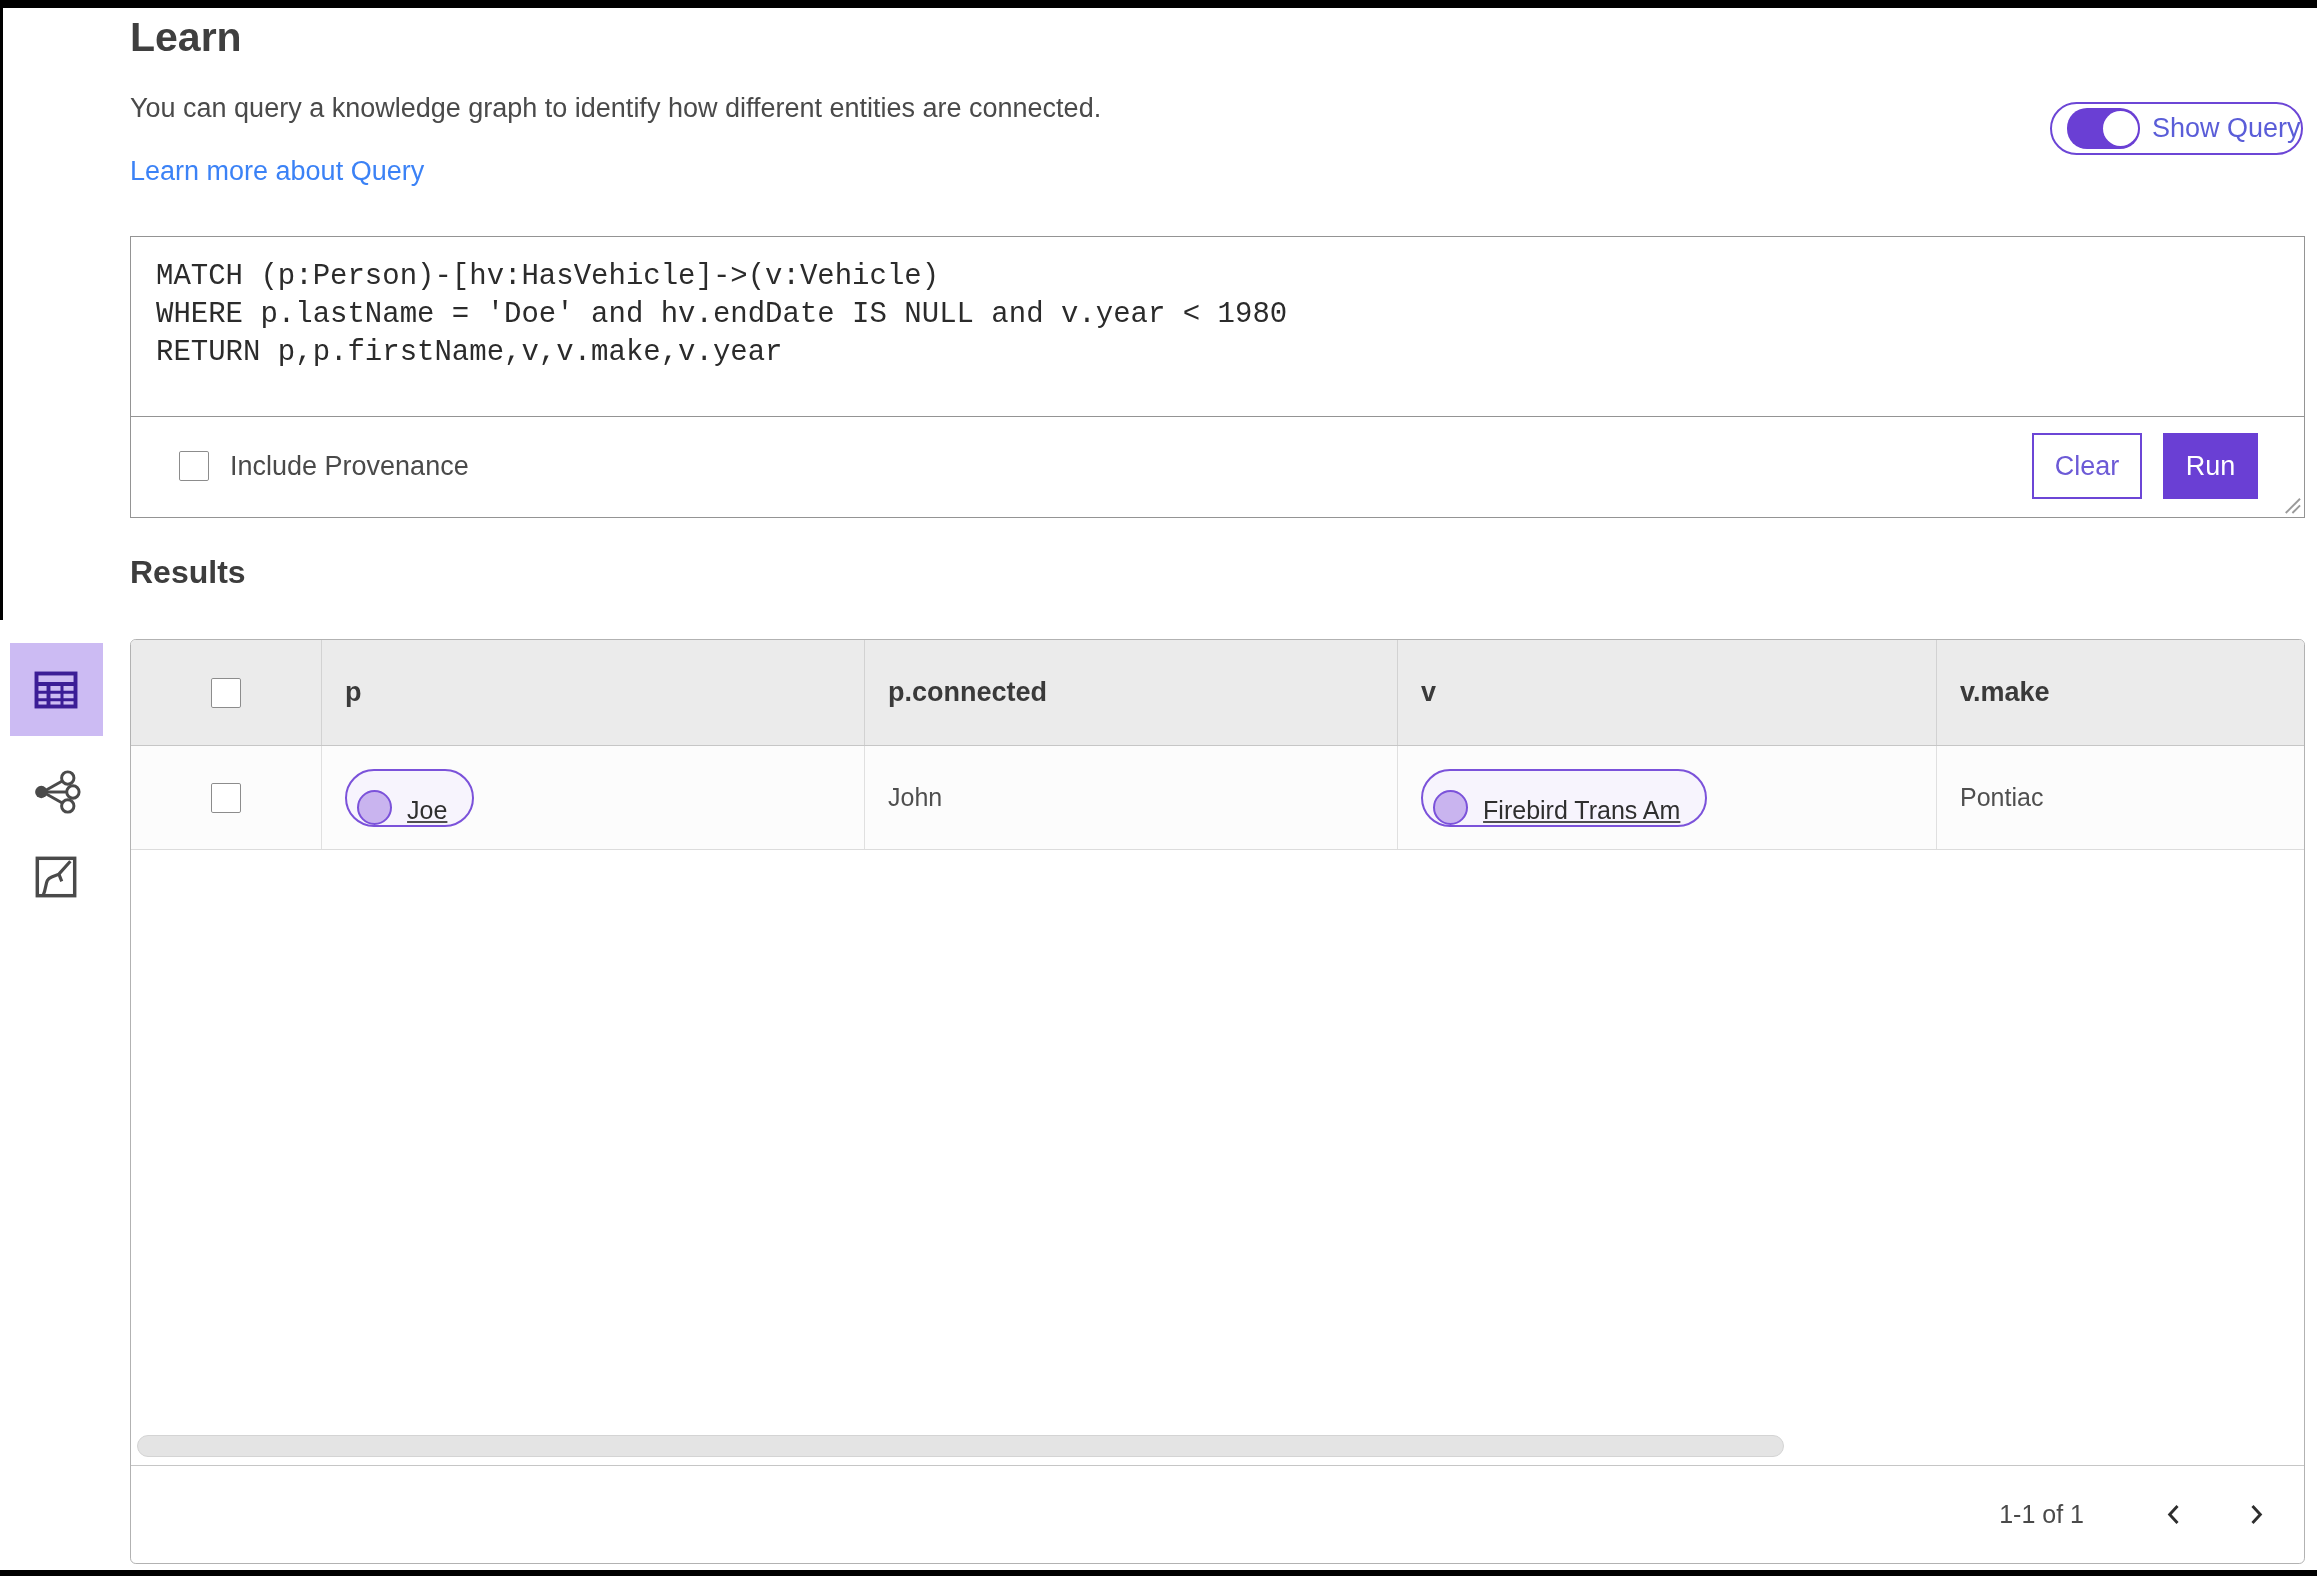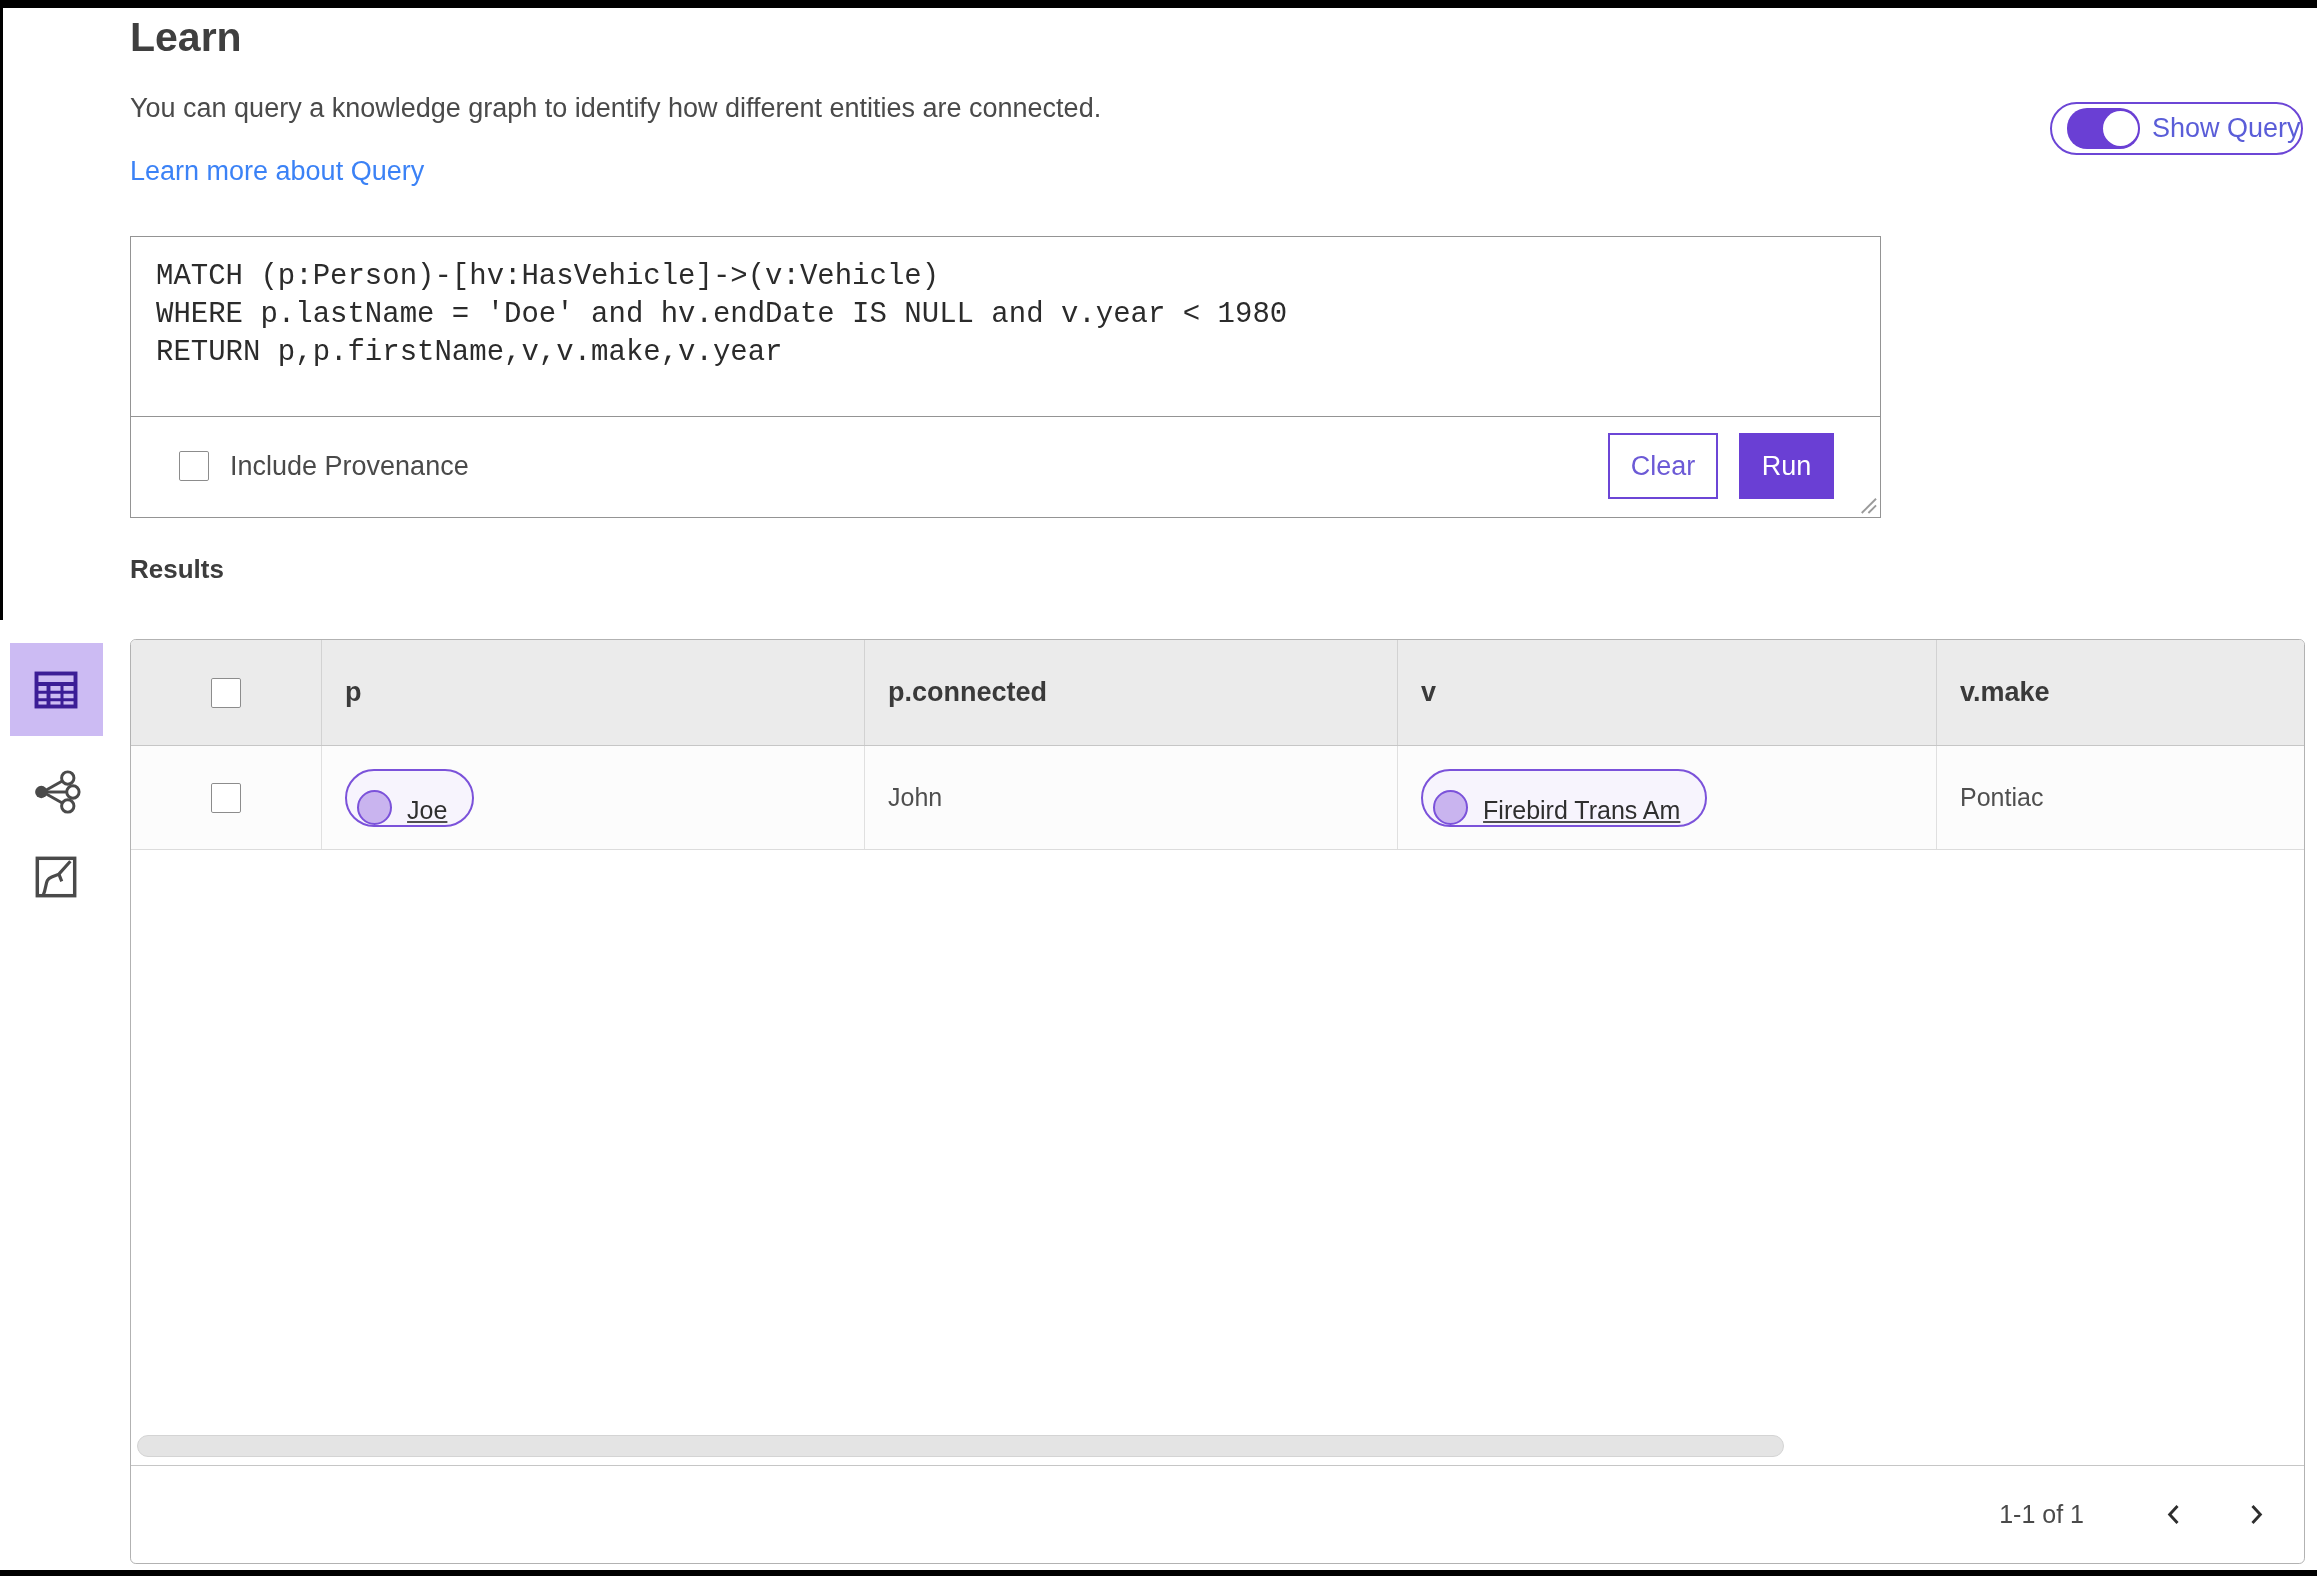--- a/index.html
+++ b/index.html
@@ -9,33 +9,33 @@
 
   
   .frame-top    { position:absolute; top:0; left:0; width:2317px; height:7.7px; background:#000; }
   .frame-bottom { position:absolute; left:0; top:1570px; width:2317px; height:6.8px; background:#000; }
   .frame-left   { position:absolute; top:0; left:0; width:2.9px; height:620px; background:#000; }
 
   
   .page-title   { left:130px; top:13.5px; font-size:41px; font-weight:700; color:#3f3f3f; }
   .description  { left:130px; top:93px; font-size:27px; color:#4a4a4a; }
   .learn-link   { left:130px; top:156px; font-size:27px; color:#3b82f6; cursor:pointer; }
-  .results-title{ left:130px; top:554px; font-size:26px; font-weight:700; color:#3d3d3d; }
+  .results-title{ left:130px; top:554px; font-size:32px; font-weight:700; color:#3d3d3d; }
 
   
   .toggle-pill  { left:2050px; top:102px; width:253px; height:53px; border:2.9px solid #6c46d6;
                   border-radius:32px; display:flex; align-items:center; padding-left:15.4px;
                   cursor:pointer; background:#fff; }
   .toggle-track { width:73px; height:41px; background:#6a3fd4; border-radius:20px; position:relative; }
   .toggle-knob  { position:absolute; right:2.9px; top:2.9px; width:35px; height:35px; background:#fff;
                   border-radius:50%; }
   .toggle-label { margin-left:11.6px; font-size:27px; color:#5a5dd8; }
 
   
-  .query-panel  { left:130px; top:236px; width:1751px; height:282px; border:1.9px solid #949494;
+  .query-panel  { left:130px; top:236px; width:2175px; height:282px; border:1.9px solid #949494;
                   background:#fff; }
   .code-area    { position:relative; height:180px; border-bottom:1.9px solid #949494;
                   padding:21px 25px; font-family:"Liberation Mono", monospace;
                   font-size:29px; line-height:38px; color:#2b2b2b; white-space:pre; overflow:hidden; }
   .grip         { position:absolute; right:2.9px; bottom:2.9px; width:21px; height:21px; cursor:nwse-resize; }
   .query-footer { height:98px; display:flex; align-items:center; padding:0 46px 0 48px; }
   .checkbox     { width:30px; height:30px; border:1.9px solid #8c8c8c; background:#fff; border-radius:1.9px;
                   cursor:pointer; flex:none; }
   .prov-label   { margin-left:21px; font-size:27px; color:#4a4a4a; }
   .spacer       { flex:1; }

